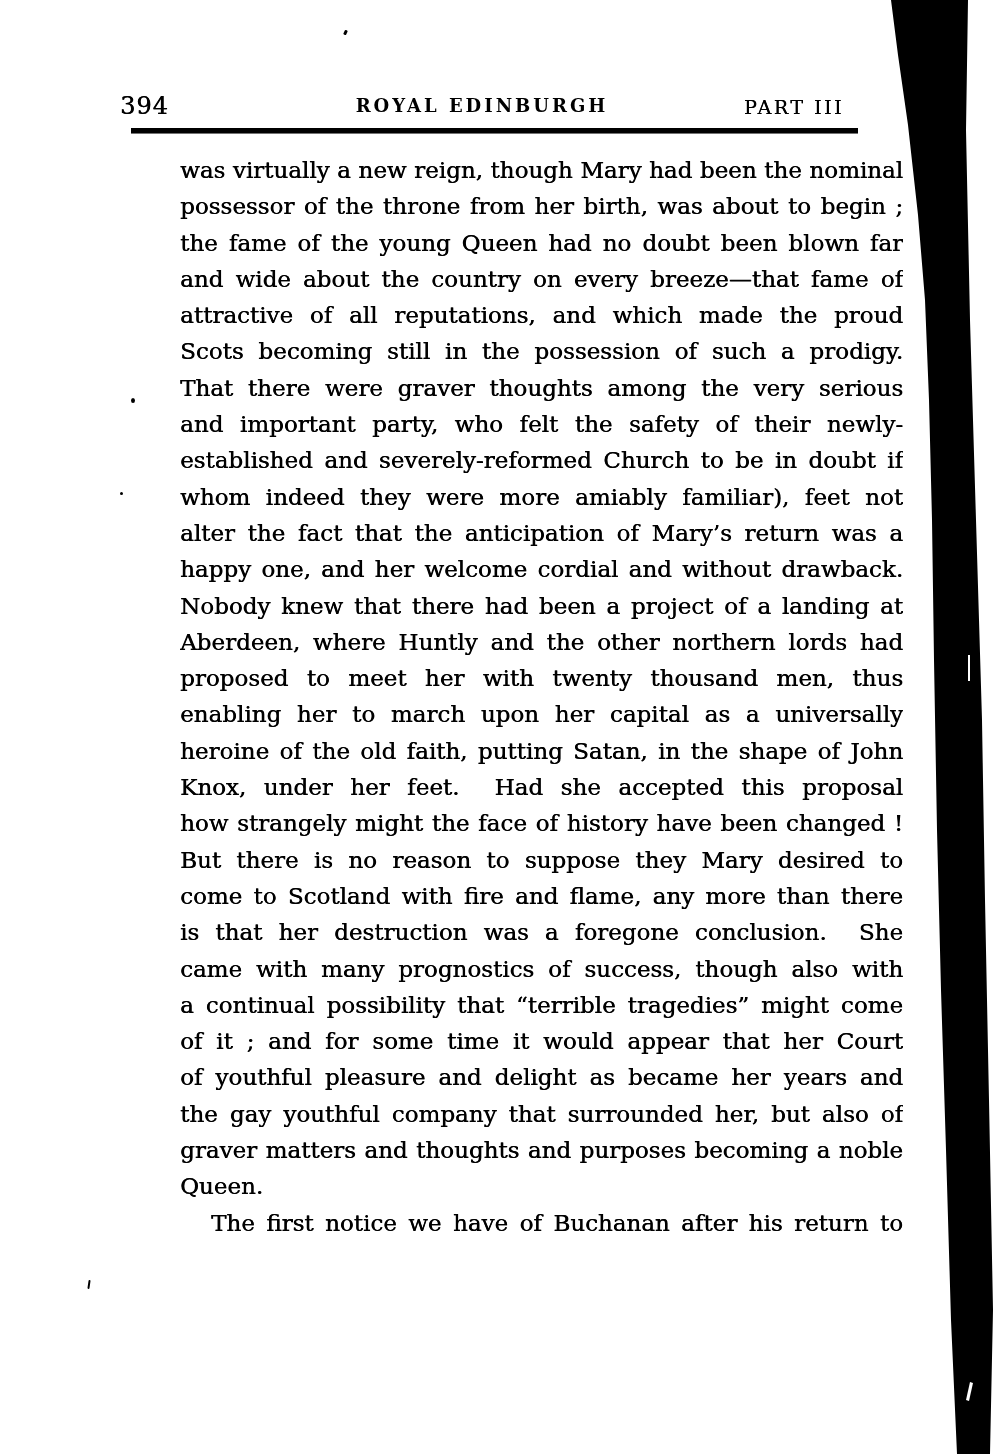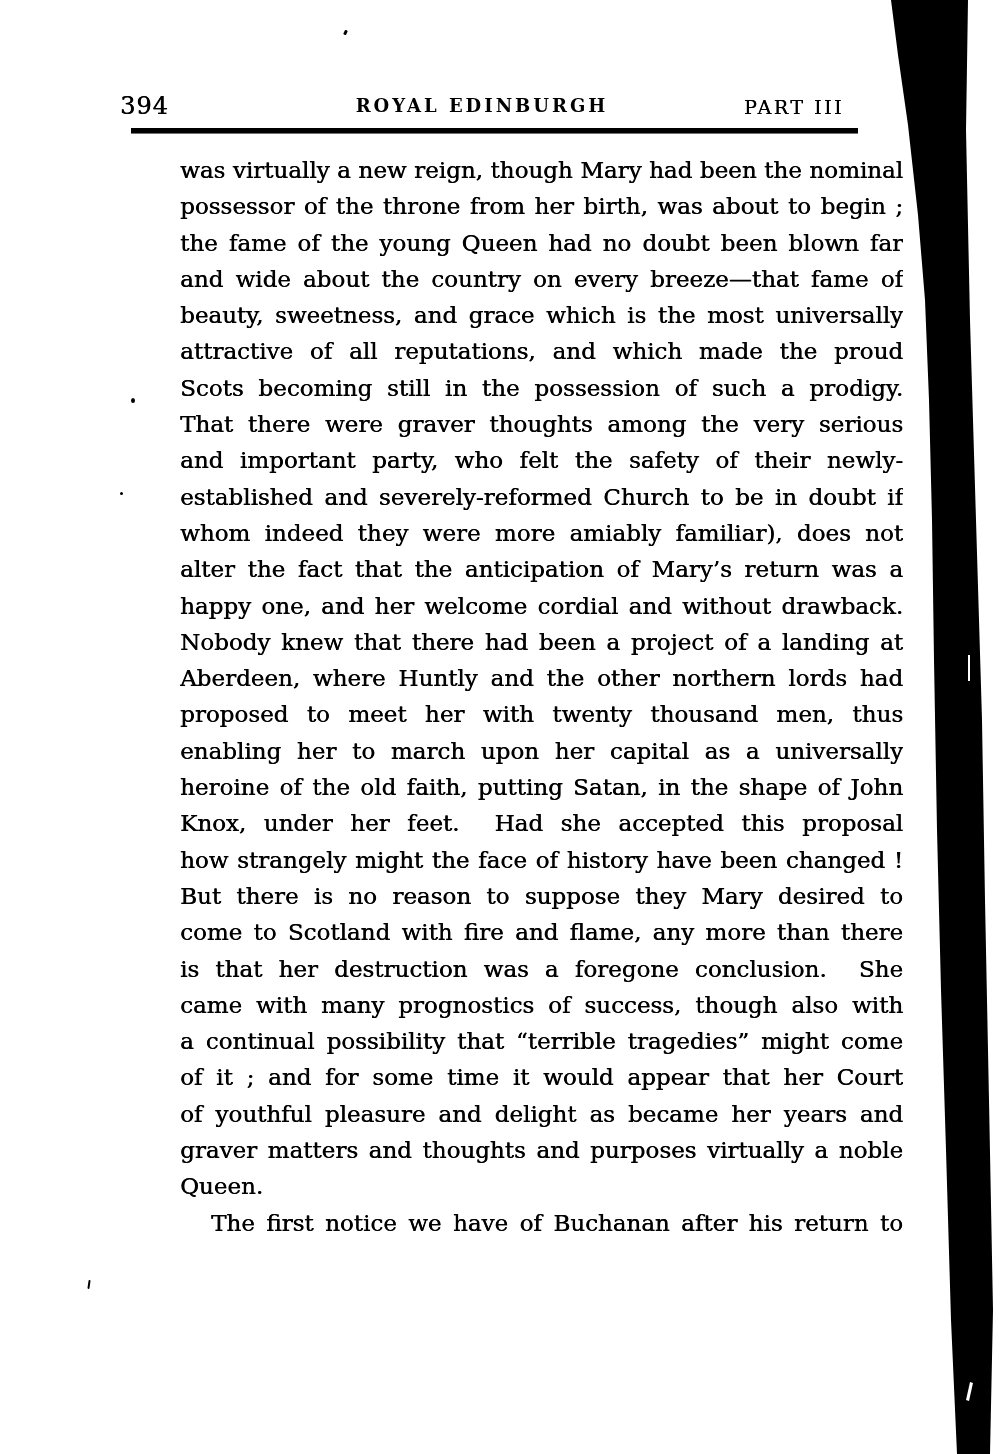--- a/index.html
+++ b/index.html
@@ -104,44 +104,44 @@
     <span class="part-label">PART III</span>
   </div>
 
   <div class="header-rule"></div>
 
   <div class="text-block">
       <div class="line">was virtually a new reign, though Mary had been the nominal</div>
       <div class="line">possessor of the throne from her birth, was about to begin ;</div>
       <div class="line">the fame of the young Queen had no doubt been blown far</div>
       <div class="line">and wide about the country on every breeze—that fame of</div>
-      <div class="line">beauty, sweetness, and grace which is the most universally</div>
       <div class="line">attractive of all reputations, and which made the proud</div>
       <div class="line">Scots becoming still in the possession of such a prodigy.</div>
       <div class="line">That there were graver thoughts among the very serious</div>
       <div class="line">and important party, who felt the safety of their newly-</div>
       <div class="line">established and severely-reformed Church to be in doubt if</div>
-      <div class="line">whom indeed they were more amiably familiar), does not</div>
+      <div class="line">whom indeed they were more amiably familiar), feet not</div>
       <div class="line">alter the fact that the anticipation of Mary’s return was a</div>
       <div class="line">happy one, and her welcome cordial and without drawback.</div>
       <div class="line">Nobody knew that there had been a project of a landing at</div>
       <div class="line">Aberdeen, where Huntly and the other northern lords had</div>
       <div class="line">proposed to meet her with twenty thousand men, thus</div>
       <div class="line">enabling her to march upon her capital as a universally</div>
       <div class="line">heroine of the old faith, putting Satan, in the shape of John</div>
       <div class="line">Knox, under her feet.&nbsp; Had she accepted this proposal</div>
       <div class="line">how strangely might the face of history have been changed !</div>
       <div class="line">But there is no reason to suppose they Mary desired to</div>
       <div class="line">come to Scotland with fire and flame, any more than there</div>
       <div class="line">is that her destruction was a foregone conclusion.&nbsp; She</div>
       <div class="line">came with many prognostics of success, though also with</div>
       <div class="line">a continual possibility that “terrible tragedies” might come</div>
       <div class="line">of it ; and for some time it would appear that her Court</div>
       <div class="line">of youthful pleasure and delight as became her years and</div>
-      <div class="line">graver matters and thoughts and purposes virtually a noble</div>
+      <div class="line">the gay youthful company that surrounded her, but also of</div>
+      <div class="line">graver matters and thoughts and purposes becoming a noble</div>
       <div class="line para-end">Queen.</div>
       <div class="line indent">The first notice we have of Buchanan after his return to</div>
     </div>
 
   <svg class="scan-band" width="1000" height="1454" viewBox="0 0 1000 1454" aria-hidden="true">
     <path fill="#000000" d="
       M 891,0
       L 968,0
       L 966,130
       L 970,320

